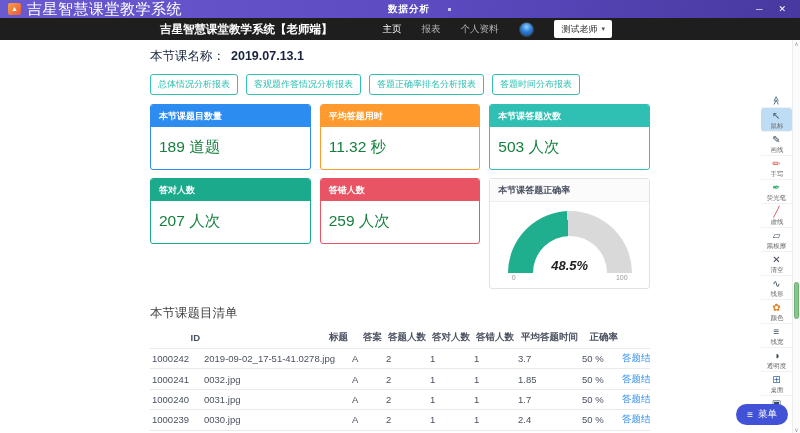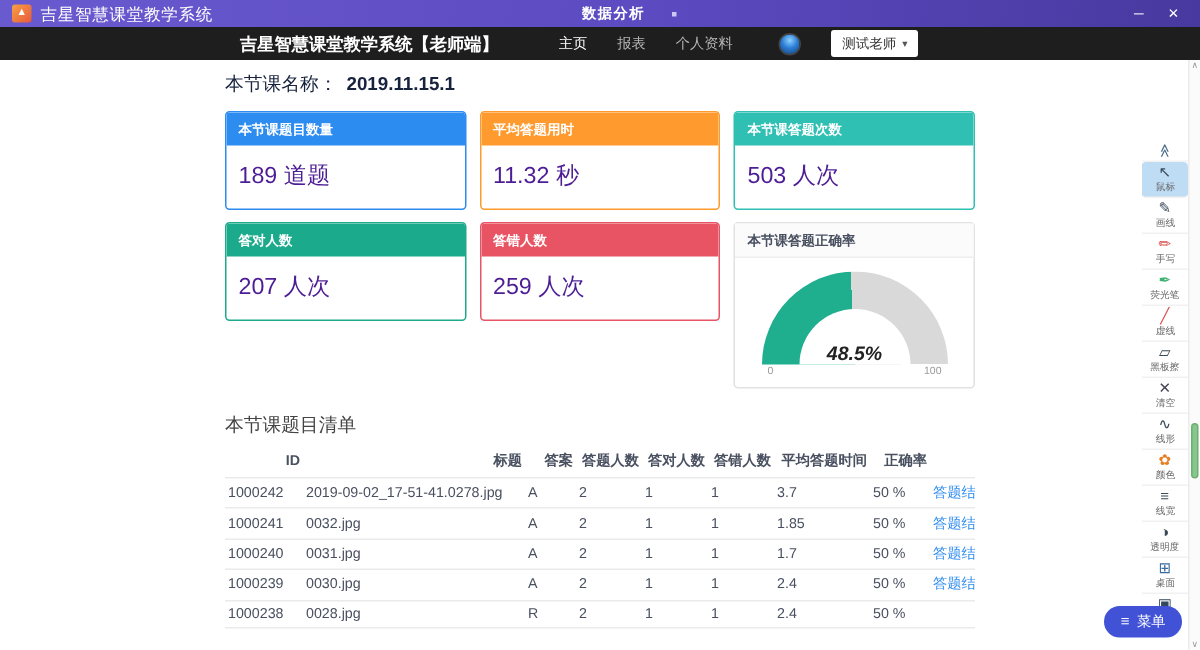--- a/index.html
+++ b/index.html
@@ -4,30 +4,30 @@
 <style>
   * { margin:0; padding:0; box-sizing:border-box; }
   html,body { width:800px; height:433px; overflow:hidden; background:#fff;
     font-family:"Liberation Sans","DejaVu Sans",sans-serif; }
 
   
   .titlebar { height:18px; background:linear-gradient(100deg,#6a5ad0 0%,#5b4ac0 55%,#47399f 100%);
     display:flex; align-items:center; color:#fff; padding:0 8px; position:relative; }
   .app-logo { width:13px; height:12px; border-radius:2px; background:linear-gradient(135deg,#f7a046,#e8593a);
     color:#fff; font-size:7px; line-height:12px; text-align:center; display:inline-block; }
-  .tb-title { font-size:11px; margin-left:6px; letter-spacing:.5px; }
+  .tb-title { font-size:15px; margin-left:6px; letter-spacing:.5px; }
   .tb-center { position:absolute; left:388px; top:3px; font-size:9.5px; letter-spacing:1px;font-weight:bold; }
   .tb-dot { position:absolute; left:448px; top:8px; width:3px; height:3px; background:#cfc6f2; }
   .tb-controls { margin-left:auto; display:flex; gap:16px; padding-right:6px; }
   .win-btn { font-size:9px; cursor:default; line-height:12px; }
 
   
   .navbar { height:22px; background:#1e1e1e; display:flex; align-items:center; color:#c8c8c8; }
   .brand { margin-left:160px; color:#fff; font-weight:bold; font-size:11.5px; white-space:nowrap; }
-  .nav-items { display:flex; gap:20px; margin-left:40px; font-size:9.5px; }
+  .nav-items { display:flex; gap:20px; margin-left:50px; font-size:9.5px; }
   .nav-item { color:#b5b5b5; cursor:default; }
   .nav-item.active { color:#fff; }
   .nav-user { margin-left:auto; margin-right:188px; display:flex; align-items:center; gap:20px; }
   .avatar { width:15px; height:15px; border-radius:50%; background:radial-gradient(circle at 50% 30%,#8fd1ff 0%,#2d7fd8 45%,#123f78 100%); border:1px solid #444; }
   .user-btn { background:#fff; color:#333; font-size:9px; padding:2.5px 7px; border-radius:2px;
     display:flex; align-items:center; gap:4px; }
   .user-caret { font-size:7px; color:#555; }
 
   
   .container { width:500px; margin:0 auto; padding-top:8px; }
@@ -35,21 +35,21 @@
   .course-name { font-weight:bold; }
 
   .report-buttons { display:flex; gap:8px; margin-bottom:9px; }
   .report-btn { border:1px solid #2fbfb3; color:#2fbfb3; background:#fff; font-size:9px;
     padding:3px 7px; border-radius:3px; white-space:nowrap; cursor:default;
     font-family:"Liberation Sans","DejaVu Sans",sans-serif; }
 
   .stats-grid { display:grid; grid-template-columns:repeat(3,1fr); gap:8px 9px; align-items:start; }
   .stat-card { border:1px solid var(--c); border-radius:3px; overflow:hidden; background:#fff; }
   .stat-card .hd { background:var(--c); color:#fff; font-size:9px; font-weight:bold; padding:4.5px 8px; }
-  .stat-card .bd { font-size:15.5px; color:#4c1d95; padding:10px 8px 11px; }
+  .stat-card .bd { font-size:15.5px; color:#15803d; padding:10px 8px 11px; }
 
   .gauge-card { grid-column:3; grid-row:2; border:1px solid #e2e2e2; border-radius:3px; background:#fff; }
   .gauge-card .hd { background:#fbfbfc; border-bottom:1px solid #eee; font-size:9px; font-weight:bold;
     color:#495060; padding:4.5px 8px; }
   .gauge-wrap { position:relative; width:124px; height:62px; margin:9px auto 0; overflow:hidden; }
   .gauge-circle { position:absolute; left:0; top:0; width:124px; height:124px; border-radius:50%; }
   .gauge-hole { position:absolute; left:25px; top:25px; width:74px; height:74px; border-radius:50%; background:#fff; }
   .gauge-value { position:absolute; left:0; bottom:0; width:100%; text-align:center; font-size:13px;
     font-weight:bold; color:#222;font-style:italic; }
   .gauge-labels { display:flex; justify-content:space-between; width:132px; margin:1px auto 7px;
@@ -120,23 +120,29 @@
     <span class="user-btn">
       <span>测试老师</span>
       <span class="user-caret">▾</span>
     </span>
   </span>
 </div>
 
 <div class="container">
   <div class="course-row">
     <span>本节课名称：</span>
-    <span class="course-name">2019.11.15.1</span>
+    <span class="course-name">2019.07.13.1</span>
   </div>
 
+  <div class="report-buttons">
+      <button class="report-btn">总体情况分析报表</button>
+      <button class="report-btn">客观题作答情况分析报表</button>
+      <button class="report-btn">答题正确率排名分析报表</button>
+      <button class="report-btn">答题时间分布报表</button>
+    </div>
 
   <div class="stats-grid">
     <div class="gauge-card">
       <div class="hd">本节课答题正确率</div>
       <div class="gauge-wrap">
         <div class="gauge-circle" style="background: conic-gradient(from 270deg, rgb(31, 174, 142) 0deg, rgb(31, 174, 142) 87.3deg, rgb(217, 217, 217) 87.3deg, rgb(217, 217, 217) 180deg, rgb(255, 255, 255) 180deg, rgb(255, 255, 255) 360deg);"></div>
         <div class="gauge-hole"></div>
         <div class="gauge-value">48.5%</div>
       </div>
       <div class="gauge-labels">

